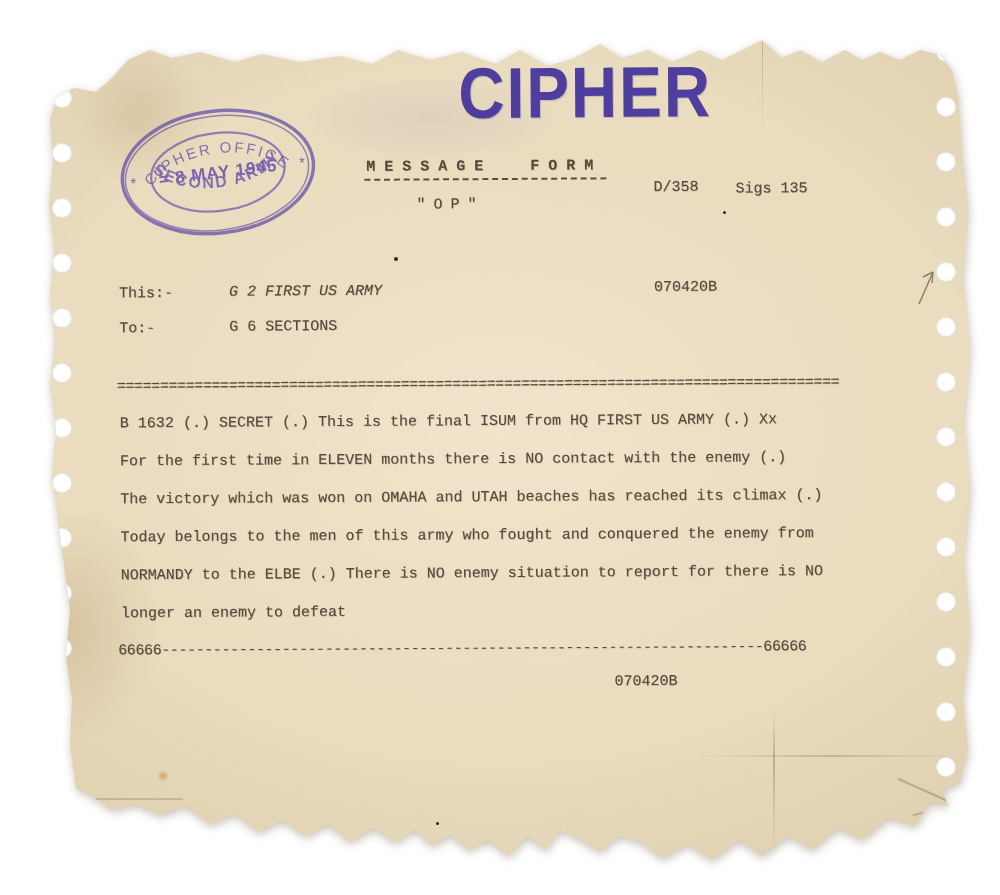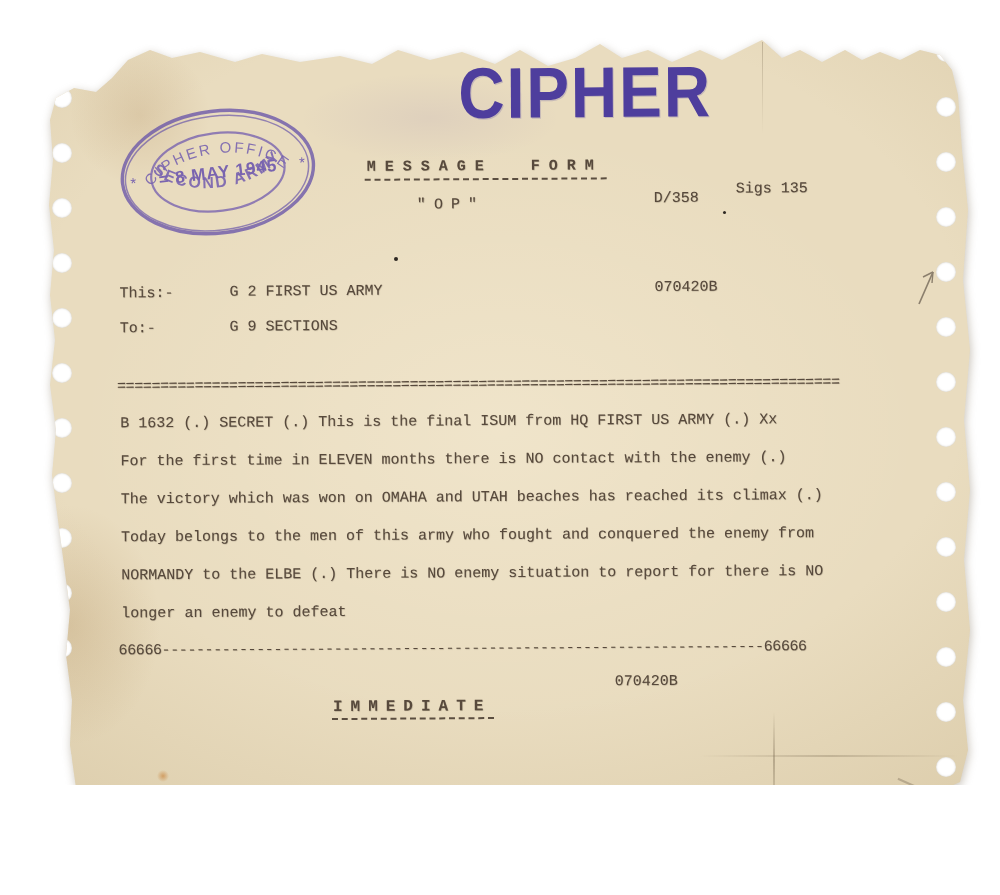--- a/index.html
+++ b/index.html
@@ -1,17 +1,17 @@
 <!DOCTYPE html>
 <html><head>
 <meta charset="utf-8">
 <style>
   html,body{margin:0;padding:0;}
   #scan{
-    position:relative;width:1000px;height:785px;background:#ffffff;overflow:hidden;
+    position:relative;width:1000px;height:895px;background:#ffffff;overflow:hidden;
     font-family:"Liberation Mono","DejaVu Sans Mono",monospace;
   }
   #paper-wrap{position:absolute;inset:0;filter:drop-shadow(1px 3px 5px rgba(130,118,95,0.45));}
   #paper{
     position:absolute;inset:0;
     background:#e9dcbf;
     clip-path:polygon(
       112px 78px,128px 60px,150px 50px,172px 58px,200px 52px,235px 62px,262px 54px,
       300px 62px,340px 56px,372px 64px,398px 50px,430px 60px,462px 52px,495px 64px,
       520px 50px,548px 66px,575px 58px,600px 44px,622px 58px,648px 50px,672px 62px,
@@ -108,37 +108,36 @@
           <textPath href="#arcBottom" startOffset="50%" text-anchor="middle">SECOND ARMY</textPath>
         </text>
         <text x="102" y="72" text-anchor="middle" font-size="17" font-weight="700" letter-spacing="1">= 8 MAY 1945</text>
         <text x="14" y="72" font-size="15">*</text>
         <text x="184" y="72" font-size="15">*</text>
       </svg>
 
       <div id="typed-layer">
         <div class="t" id="form-title" style="left:366px;top:158px;">MESSAGE FORM</div>
         <div class="t" id="form-subtitle" style="left:418px;top:196px;">"OP"</div>
-        <div class="t" style="left:655px;top:180px;margin-top:11px;">D/358</div>
+        <div class="t" style="left:655px;top:180px;">D/358</div>
         <div class="t" style="left:737px;top:182px;">Sigs 135</div>
 
         <div class="t" style="left:120px;top:283px;">This:-</div>
-        <div class="t" style="left:230px;top:282px;">G 2 FIRST US ARMY</div>
+        <div class="t" style="left:230px;top:282px;font-style:italic;">G 2 FIRST US ARMY</div>
         <div class="t" style="left:655px;top:280px;">070420B</div>
         <div class="t" style="left:120px;top:318px;">To:-</div>
-        <div class="t" style="left:230px;top:317px;">G 9 SECTIONS</div>
+        <div class="t" style="left:230px;top:317px;">G 6 SECTIONS</div>
 
         <div class="t sep" style="left:117px;top:376px;width:740px;">====================================================================================</div>
 
         <div class="t" style="left:120px;top:403px;"><div class="msg-line">B 1632 (.) SECRET (.) This is the final ISUM from HQ FIRST US ARMY (.) Xx</div><div class="msg-line">For the first time in ELEVEN months there is NO contact with the enemy (.)</div><div class="msg-line">The victory which was won on OMAHA and UTAH beaches has reached its climax (.)</div><div class="msg-line">Today belongs to the men of this army who fought and conquered the enemy from</div><div class="msg-line">NORMANDY to the ELBE (.) There is NO enemy situation to report for there is NO</div><div class="msg-line">longer an enemy to defeat</div></div>
 
         <div class="t sep" style="left:117px;top:640px;width:744px;">66666----------------------------------------------------------------------66666</div>
 
         <div class="t" style="left:613px;top:674px;">070420B</div>
-        <div class="t" id="precedence" style="left:330px;top:697px;font-size:16px;">IMMEDIATE</div>
       </div>
 
       <svg id="pencil-arrow" width="40" height="44" viewBox="0 0 40 44">
         <path d="M 28,4 L 14,36" stroke="#8b7f6d" stroke-width="1.6" fill="none"></path>
         <path d="M 28,4 L 18,9 M 28,4 L 27,15" stroke="#8b7f6d" stroke-width="1.4" fill="none"></path>
       </svg>
     <div class="hole" style="left: 52px; top: 88px;"></div>
         <div class="hole" style="left: 52px; top: 143px;"></div>
         <div class="hole" style="left: 52px; top: 198px;"></div>
         <div class="hole" style="left: 52px; top: 253px;"></div>

